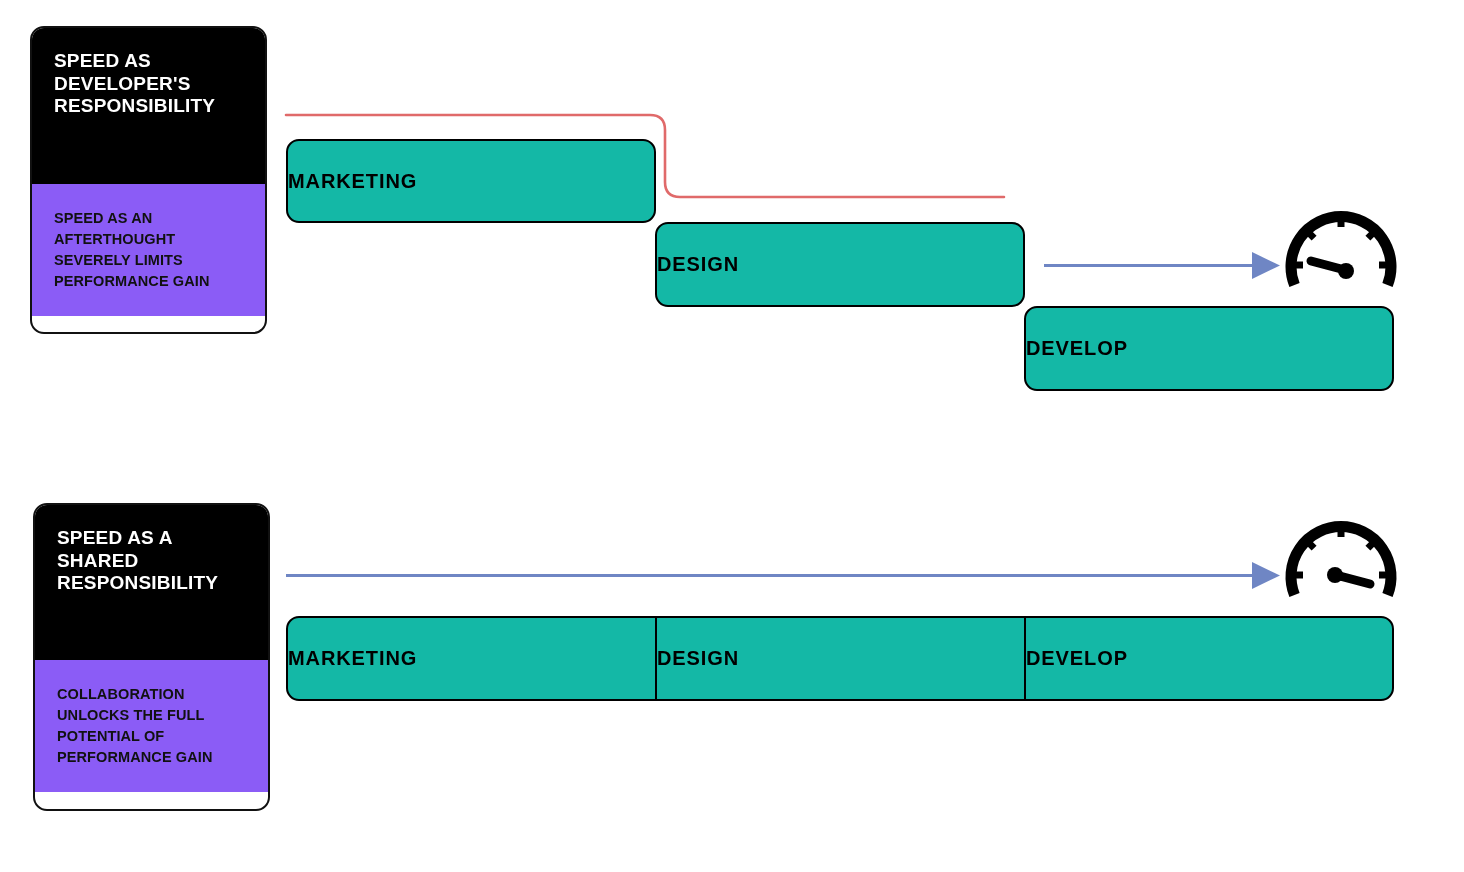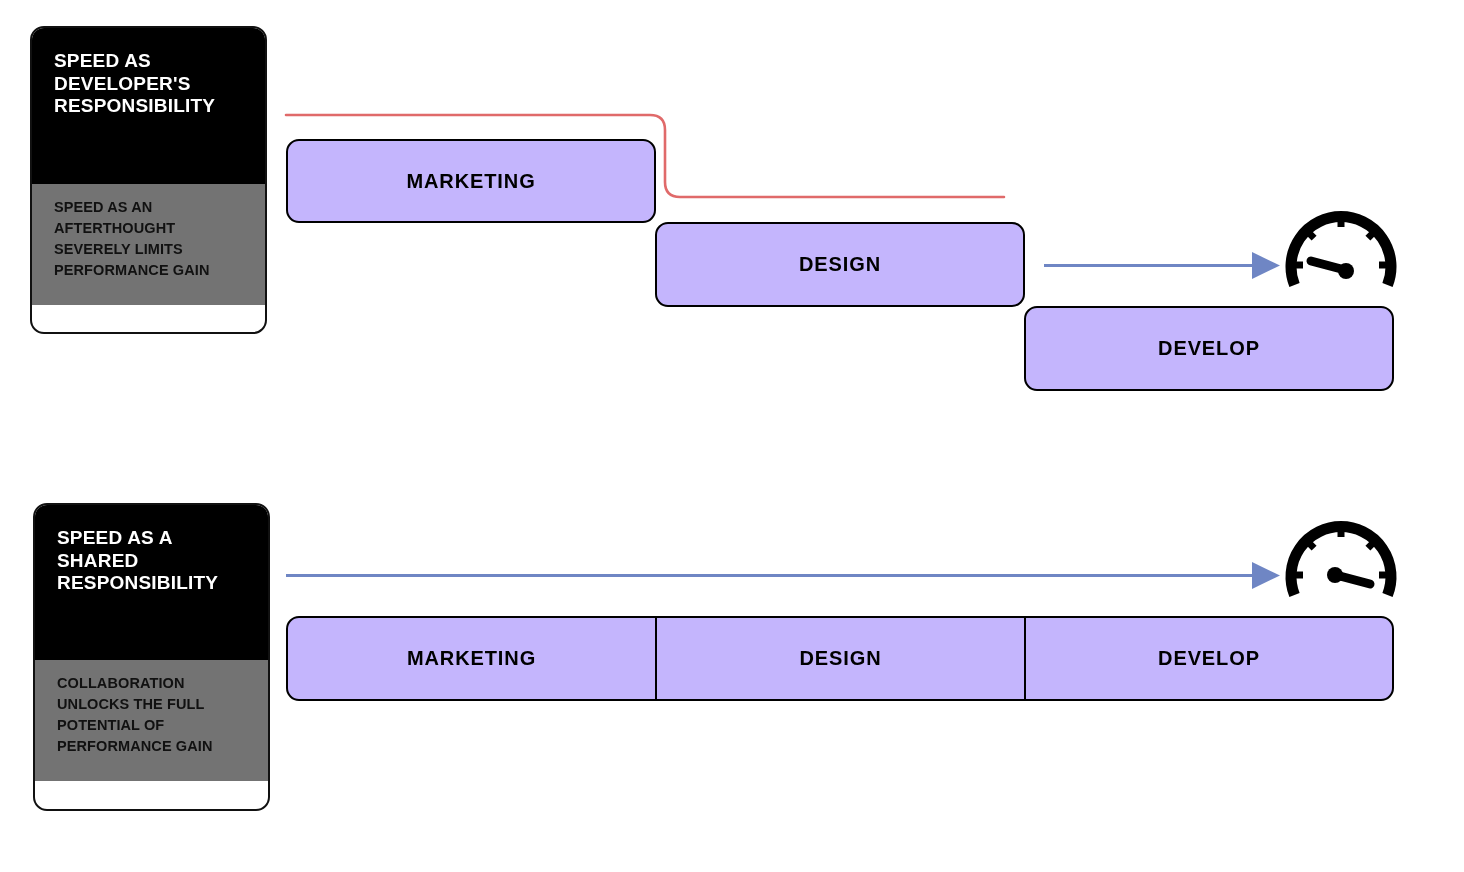--- a/index.html
+++ b/index.html
@@ -41,23 +41,23 @@
   }
   .card-header-text {
     font-size: 19px;
     font-weight: bold;
     line-height: 1.19;
     letter-spacing: 0.2px;
     white-space: pre-line;
     margin: 0;
   }
   .card-body {
-    background: #737373;
+    background: #8b5cf6;
     color: #111111;
-    padding: 13px 20px 24px 22px;
+    padding: 24px 20px 24px 22px;
     box-sizing: border-box;
   }
   .card-body-text {
     font-size: 14.5px;
     font-weight: bold;
     line-height: 1.44;
     letter-spacing: 0.1px;
     white-space: pre-line;
     margin: 0;
   }
@@ -65,24 +65,24 @@
   #card-top { left: 30px; top: 26px; height: 308px; }
   #card-bottom { left: 33px; top: 503px; height: 308px; }
   #card-top .card-header { height: 156px; }
   #card-bottom .card-header { height: 155px; }
 
   
   .stage-box {
     position: absolute;
     box-sizing: border-box;
     border: 2.5px solid #000000;
-    background: #c4b5fd;
+    background: #14b8a6;
     display: flex;
     align-items: center;
-    justify-content: center;
+    justify-content: flex-start;
   }
   .stage-box-label {
     font-size: 20px;
     font-weight: bold;
     letter-spacing: 0.9px;
     color: #000000;
   }
 
   
   #box-marketing-top {

